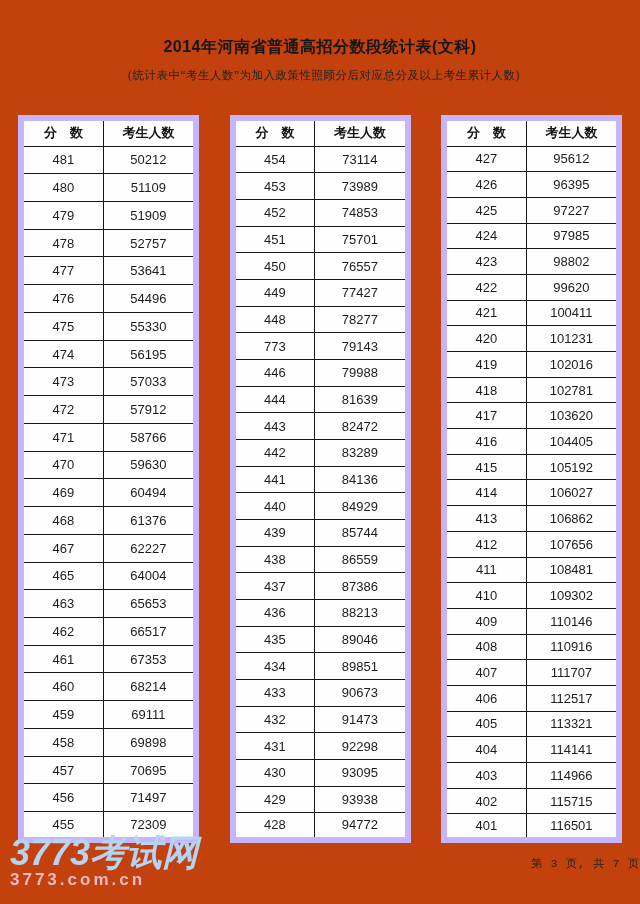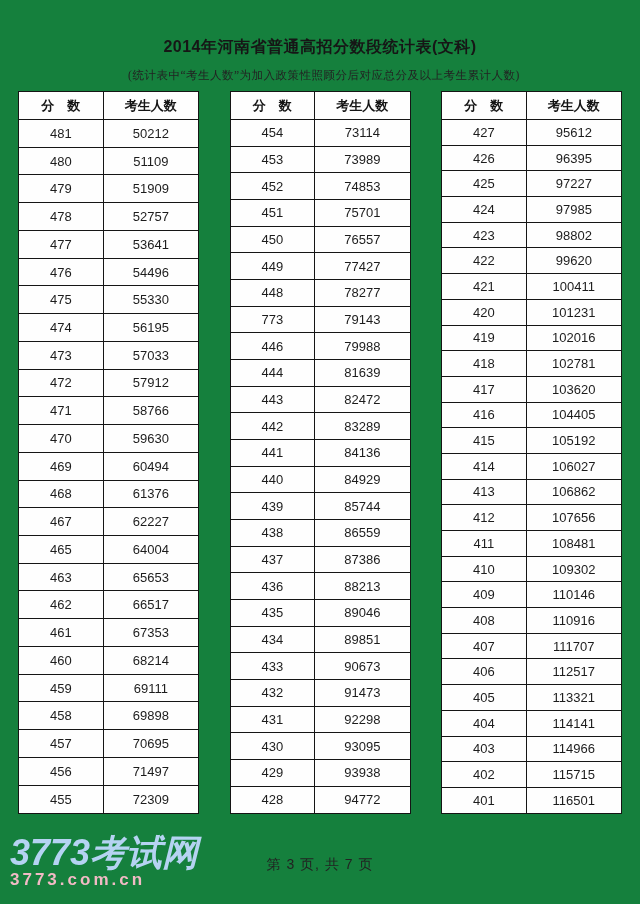--- a/index.html
+++ b/index.html
@@ -2,21 +2,21 @@
 <html><head>
 <meta charset="utf-8">
 <style>
   * { margin: 0; padding: 0; box-sizing: border-box; }
   html, body { background: #e8e8e8; }
   .page {
     position: relative;
     width: 640px;
     height: 904px;
     margin: 0 auto;
-    background: #15803d;
+    background: #c2410c;
     font-family: "Liberation Sans", sans-serif;
     color: #1b1b1b;
     overflow: hidden;
   }
   .doc-title {
     position: absolute;
     top: 37px; left: 0;
     width: 100%;
     text-align: center;
     font-size: 16px;
@@ -48,39 +48,39 @@
   }
   table.score-table col.c-score { width: 47%; }
   table.score-table col.c-count { width: 53%; }
   table.score-table th,
   table.score-table td {
     border: 1.6px solid #151515;
     text-align: center;
     vertical-align: middle;
     background: #fefefe;
   }
-  table.score-table { border: 1px solid #c4b5fd; }
+  table.score-table { border: 6px solid #c4b5fd; margin-top: 24px; }
   table.score-table th {
     height: 28px;
     font-size: 13px;
     font-weight: bold;
     color: #141414;
   }
   table.score-table td {
     height: 25.7px;
     font-size: 13px;
     color: #1c1c1c;
   }
   .footer-text {
     position: absolute;
     top: 856px; left: 0;
     width: 100%;
-    text-align: center;
-    font-family: Liberation Sans, sans-serif;
-    font-size: 14px;
+    text-align: right;
+    font-family: Liberation Mono, monospace;
+    font-size: 11px;
     letter-spacing: 1px;
     color: #222;
   }
   .watermark {
     position: absolute;
     left: 10px;
     top: 833px;
     width: 200px;
     text-align: left;
     pointer-events: none;

